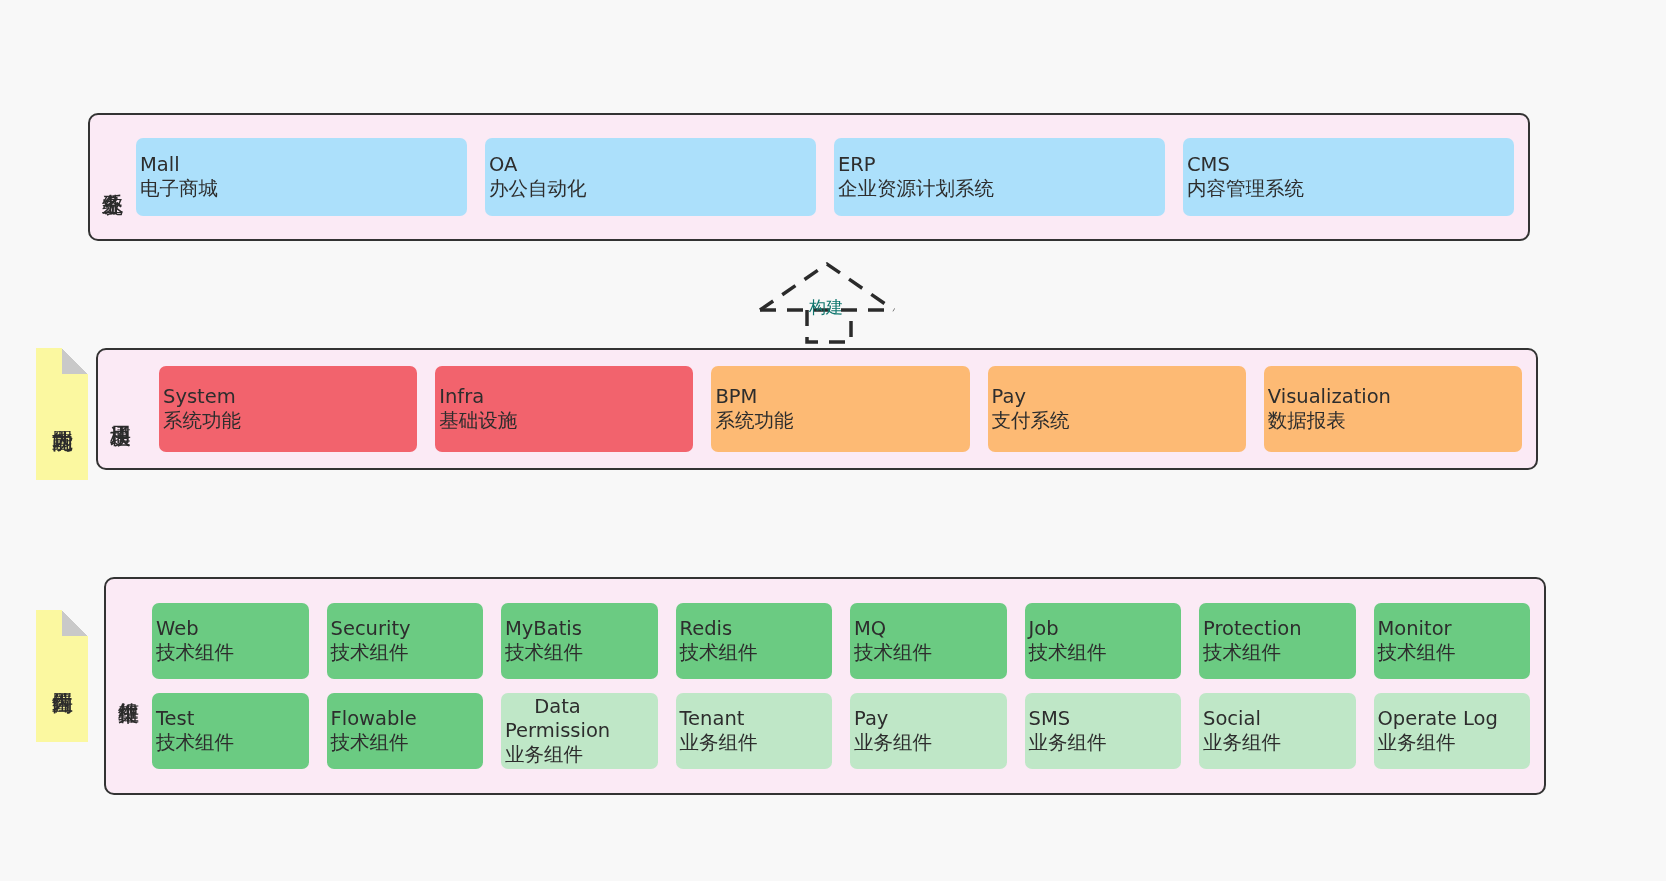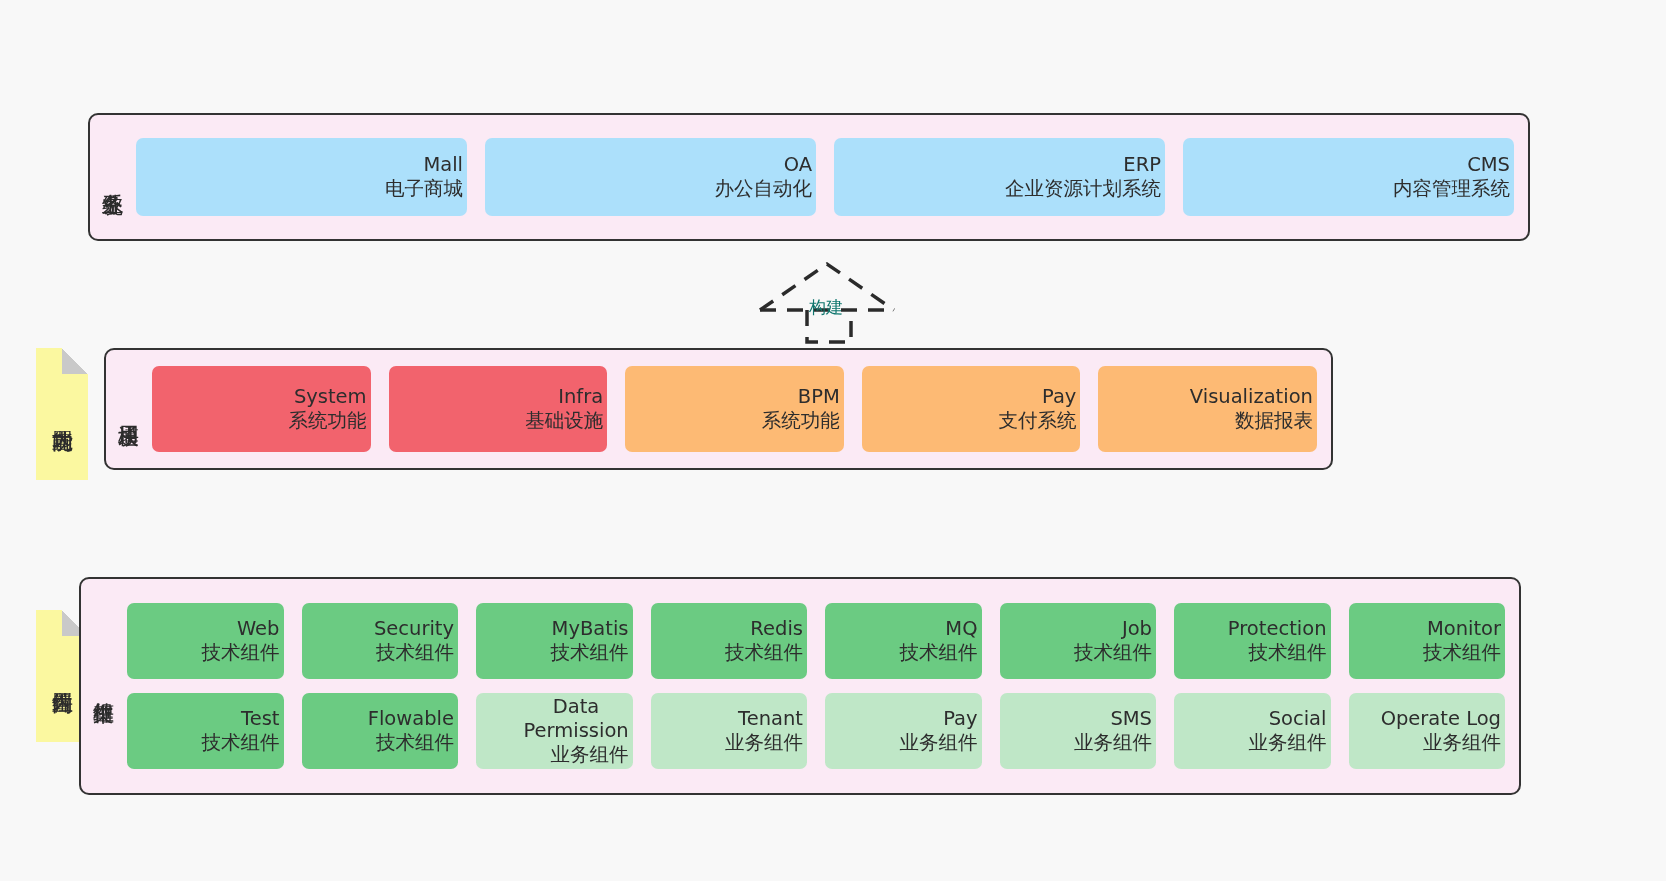--- a/index.html
+++ b/index.html
@@ -49,21 +49,21 @@
     gap: 18px;
     align-items: stretch;
   }
   .row > .card { flex: 1 1 0; }
 
   
   .card {
     border-radius: 7px;
     display: flex;
     flex-direction: column;
-    align-items: flex-end;
+    align-items: flex-start;
     justify-content: center;
     text-align: center;
     color: #2d2d2d;
     line-height: 1.22;
     padding: 18px 4px;
   }
   .card .l1 { font-size: 19.5px; }
   .card .l2 { font-size: 19.5px; }
   .c-blue       { background: #ace0fb; }
   .c-red        { background: #f2636d; }
@@ -144,21 +144,21 @@
       <path d="M5 52 L139 52" fill="none" stroke="#2b2b2b" stroke-width="3.5" stroke-dasharray="16 11"></path>
       <path d="M52 52 L52 84 L96 84 L96 52" fill="none" stroke="#2b2b2b" stroke-width="3.5" stroke-dasharray="16 11"></path>
     </svg>
     <span class="arrow-label" style="left:54px; top:38px;">构建</span>
   </div>
 
   <div class="note" style="left:36px; top:348px; width:52px; height:132px;">
     <span>内置功能</span>
   </div>
 
-  <div class="layer" style="left:104px; top:348px; width:1229px; height:122px;">
+  <div class="layer" style="left:96px; top:348px; width:1442px; height:122px;gap:15px;">
     <div class="layer-title">通用模块</div>
     <div class="layer-body">
       <div class="row">
         <div class="card c-red h-mod">
           <span class="l1">System</span>
           <span class="l2">系统功能</span>
         </div>
         <div class="card c-red h-mod">
           <span class="l1">Infra</span>
           <span class="l2">基础设施</span>
@@ -177,21 +177,21 @@
         </div>
       </div>
     </div>
   </div>
 
 
   <div class="note" style="left:36px; top:610px; width:52px; height:132px;">
     <span>内置组件</span>
   </div>
 
-  <div class="layer" style="left:79px; top:577px; width:1442px; height:218px;">
+  <div class="layer" style="left:104px; top:577px; width:1442px; height:218px;">
     <div class="layer-title">框架组件</div>
     <div class="layer-body">
 
       <div class="row">
         <div class="card c-green h-frm">
           <span class="l1">Web</span>
           <span class="l2">技术组件</span>
         </div>
         <div class="card c-green h-frm">
           <span class="l1">Security</span>

